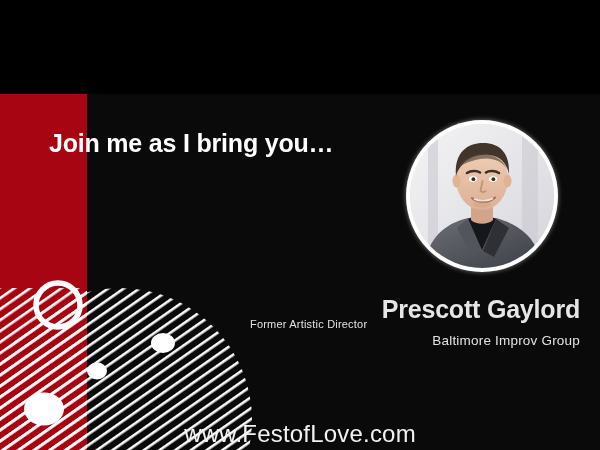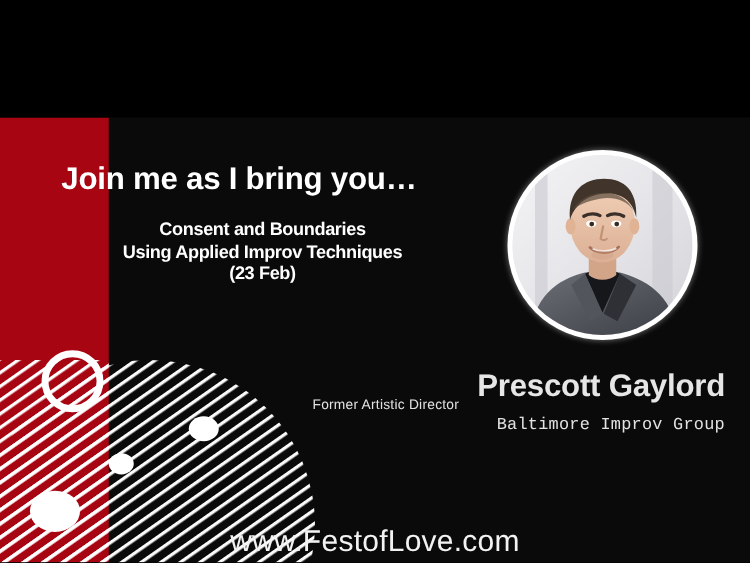--- a/index.html
+++ b/index.html
@@ -141,21 +141,20 @@
     left: 250px;
     top: 333px;
     width: 330px;
     text-align: right;
     font-size: 13.5px;
     font-weight: 400;
     color: #e2e2e2;
     line-height: 16px;
     letter-spacing: 0.2px;
     z-index: 7;
-    font-family: Liberation Mono, monospace;
   }
 
   
   .footer-url {
     position: absolute;
     left: 0;
     top: 420px;
     width: 600px;
     text-align: center;
     font-size: 24px;
@@ -245,25 +244,20 @@
       <circle cx="30" cy="52" r="1.5"></circle>
       <circle cx="62" cy="52" r="1.5"></circle>
       <circle cx="46" cy="68" r="1.5"></circle>
       <circle cx="24" cy="30" r="1.2"></circle>
       <circle cx="70" cy="30" r="1.2"></circle>
     </g>
   </svg>
 
   <div class="headline">Join me as I bring you…</div>
 
-  <div class="subhead">
-    <div>Consent and Boundaries</div>
-    <div>Using Applied Improv Techniques</div>
-    <div>(23 Feb)</div>
-  </div>
 
   <div class="portrait-wrap">
     <div class="portrait-inner">
       <svg class="portrait-svg" width="144" height="144" viewBox="0 0 144 144">
         <defs>
           <linearGradient id="bgGrad" x1="0" y1="0" x2="1" y2="1">
             <stop offset="0%" stop-color="#f4f4f6"></stop>
             <stop offset="55%" stop-color="#e4e4e8"></stop>
             <stop offset="100%" stop-color="#d2d2d8"></stop>
           </linearGradient>

